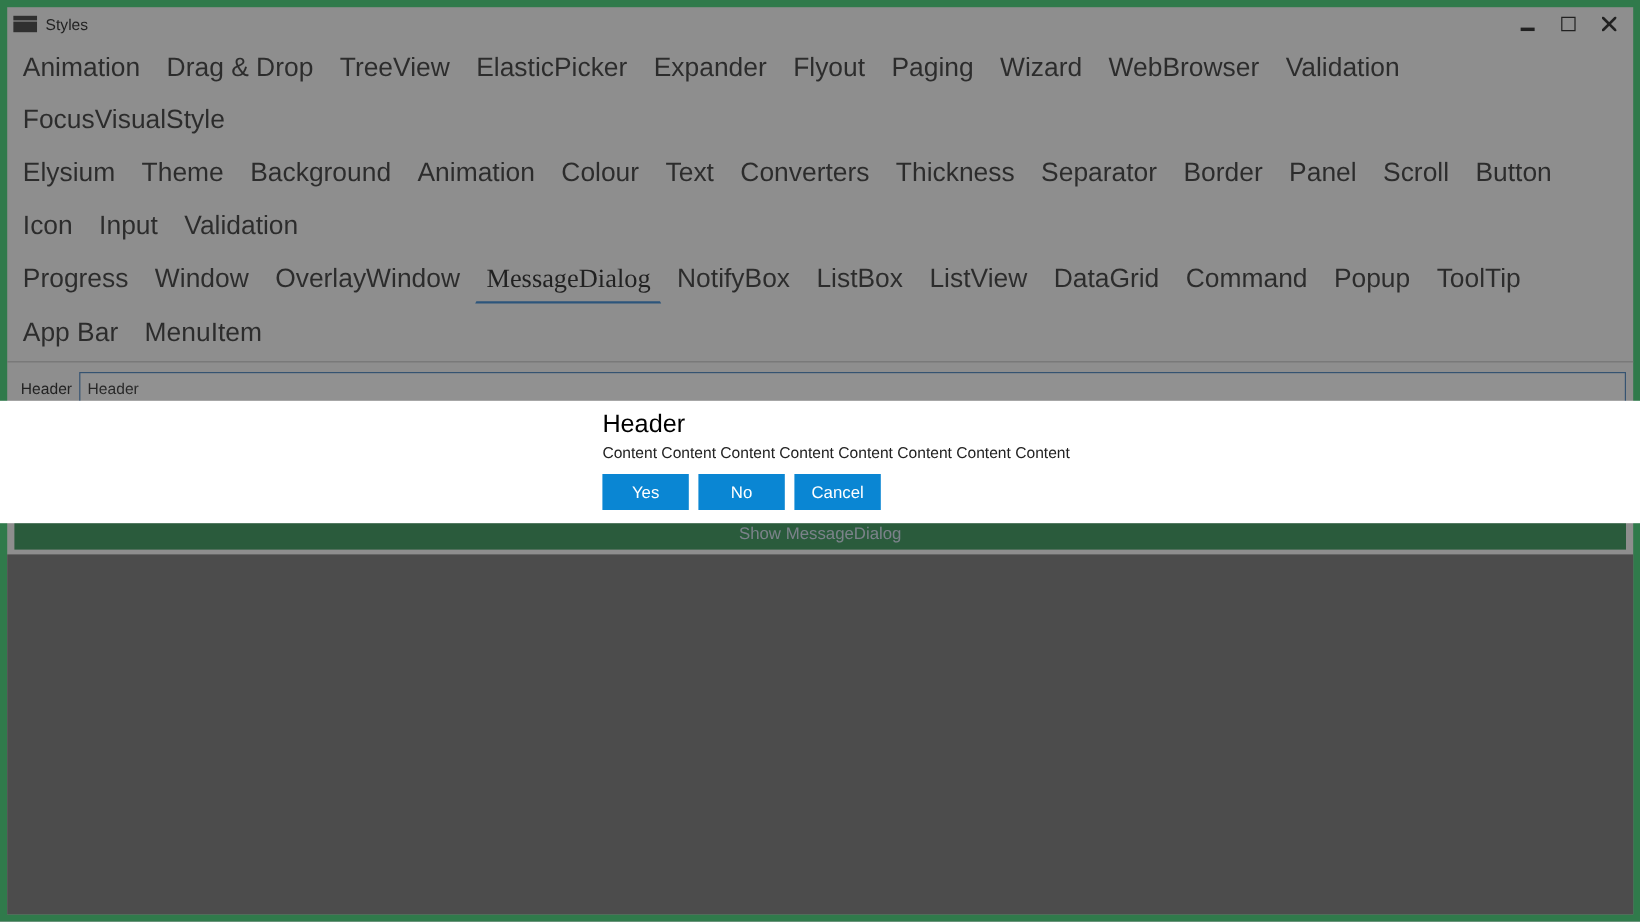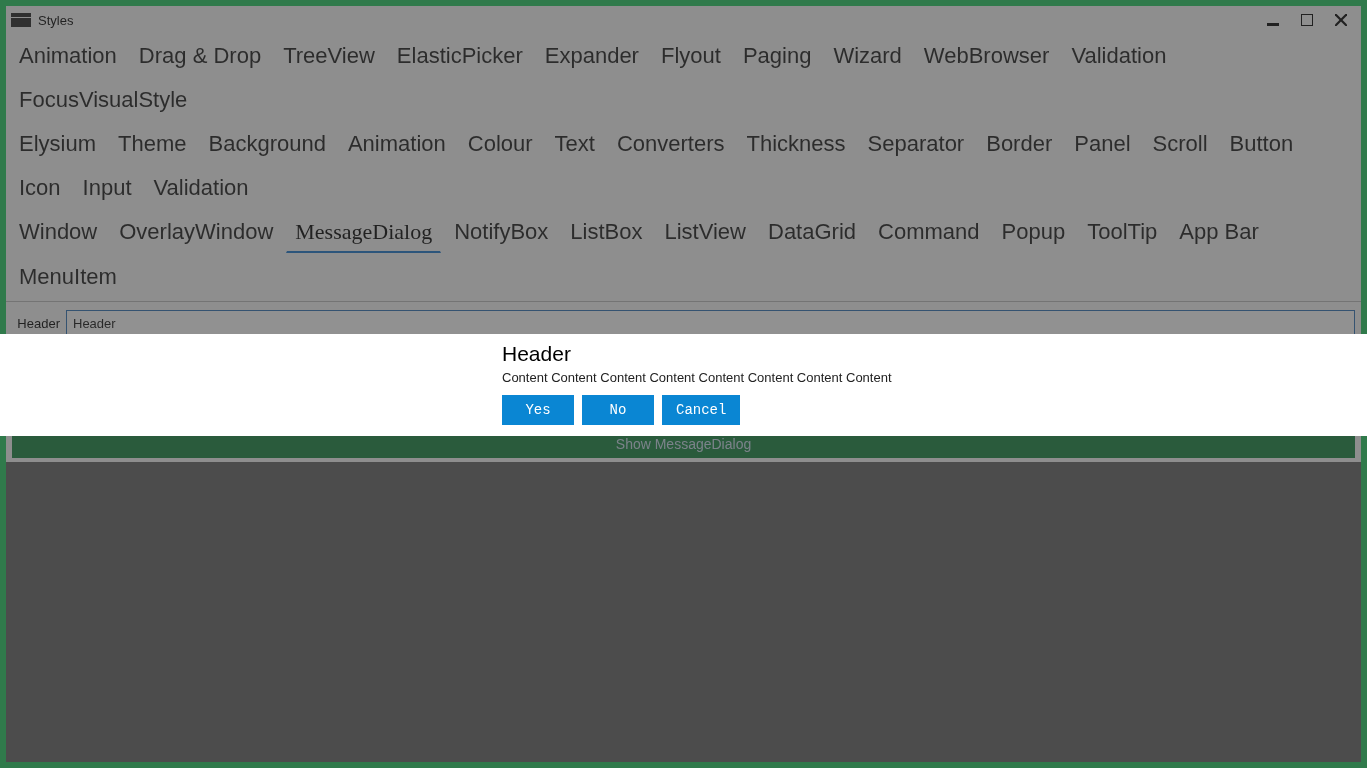--- a/index.html
+++ b/index.html
@@ -135,21 +135,21 @@
   .dialog-buttons { display: flex; gap: 8px; }
   .dlg-btn {
     min-width: 72px;
     height: 30px;
     background: #0a86d3;
     color: #fff;
     border: none;
     font-size: 14px;
     display: flex; align-items: center; justify-content: center;
     padding: 0 14px;
-    font-family: Liberation Mono, monospace;
+    font-family: Liberation Sans, sans-serif;
   }
 </style>
 </head>
 <body>
 
 <div class="window">
 
   <div class="titlebar">
     <span class="app-icon">
       <svg width="20" height="14" viewBox="0 0 20 14">
@@ -202,20 +202,21 @@
       <div class="tab">Thickness</div>
       <div class="tab">Separator</div>
       <div class="tab">Border</div>
       <div class="tab">Panel</div>
       <div class="tab">Scroll</div>
       <div class="tab">Button</div>
       <div class="tab">Icon</div>
       <div class="tab">Input</div>
       <div class="tab">Validation</div>
       <div style="flex-basis: 100%; height: 0px;"></div>
+      <div class="tab">Progress</div>
       <div class="tab">Window</div>
       <div class="tab">OverlayWindow</div>
       <div class="tab active">MessageDialog</div>
       <div class="tab">NotifyBox</div>
       <div class="tab">ListBox</div>
       <div class="tab">ListView</div>
       <div class="tab">DataGrid</div>
       <div class="tab">Command</div>
       <div class="tab">Popup</div>
       <div class="tab">ToolTip</div>

